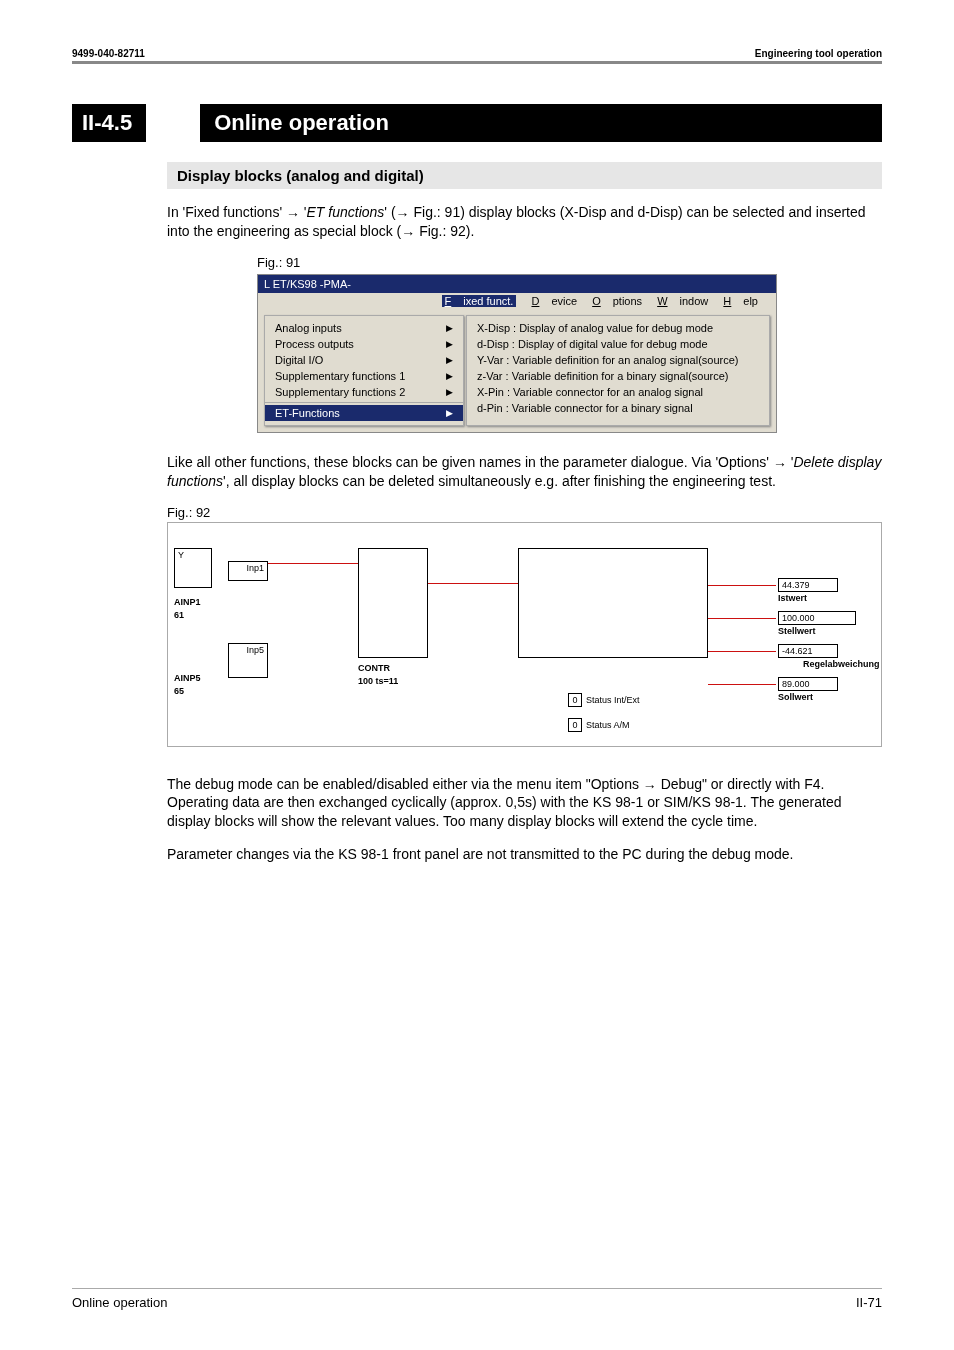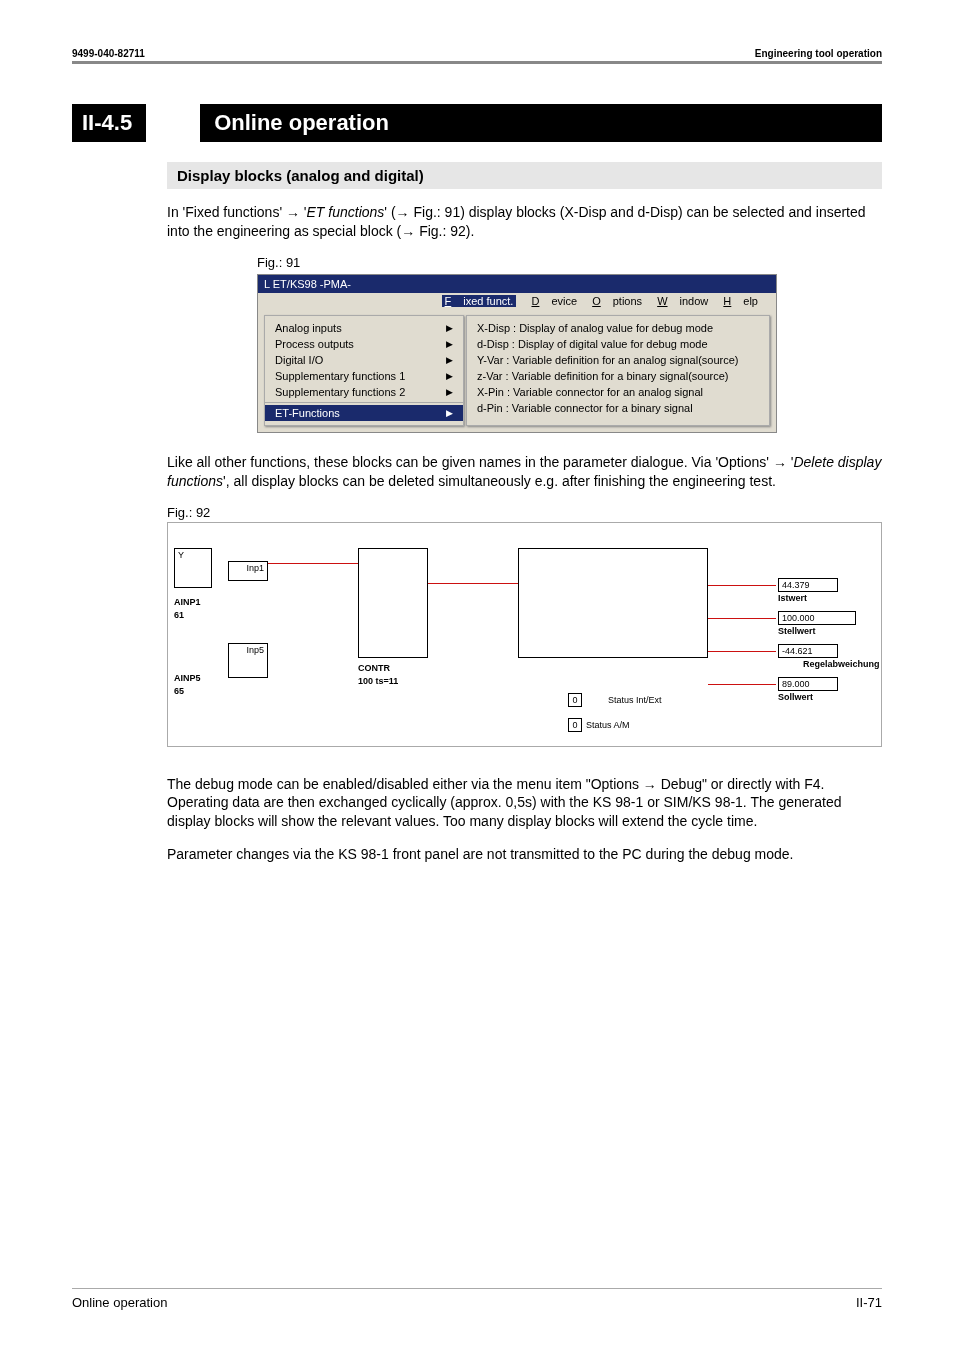--- a/index.html
+++ b/index.html
@@ -235,21 +235,21 @@
     <div class="diag-text" style="left:6px;top:150px;">AINP5</div>
     <div class="diag-text" style="left:6px;top:163px;">65</div>
 
     <div class="diag-block" style="left:190px;top:25px;width:70px;height:110px;background:#fff;"></div>
     <div class="diag-text" style="left:190px;top:140px;">CONTR</div>
     <div class="diag-text" style="left:190px;top:153px;">100 ts=11</div>
 
     <div class="diag-block" style="left:350px;top:25px;width:190px;height:110px;"></div>
 
     <div class="diag-block" style="left:400px;top:170px;width:14px;height:14px;text-align:center;">0</div>
-    <div class="diag-text" style="left:440px;top:172px;font-weight:normal;">Status Int/Ext</div>
+    <div class="diag-text" style="left:418px;top:172px;font-weight:normal;">Status Int/Ext</div>
     <div class="diag-block" style="left:400px;top:195px;width:14px;height:14px;text-align:center;">0</div>
     <div class="diag-text" style="left:418px;top:197px;font-weight:normal;">Status A/M</div>
 
     <div class="diag-block" style="left:610px;top:55px;width:60px;">44.379</div>
     <div class="diag-text" style="left:610px;top:70px;">Istwert</div>
     <div class="diag-block" style="left:610px;top:88px;width:78px;">100.000</div>
     <div class="diag-text" style="left:610px;top:103px;">Stellwert</div>
     <div class="diag-block" style="left:610px;top:121px;width:60px;">-44.621</div>
     <div class="diag-text" style="left:614px;top:136px;margin-left:21px;">Regelabweichung</div>
     <div class="diag-block" style="left:610px;top:154px;width:60px;">89.000</div>

